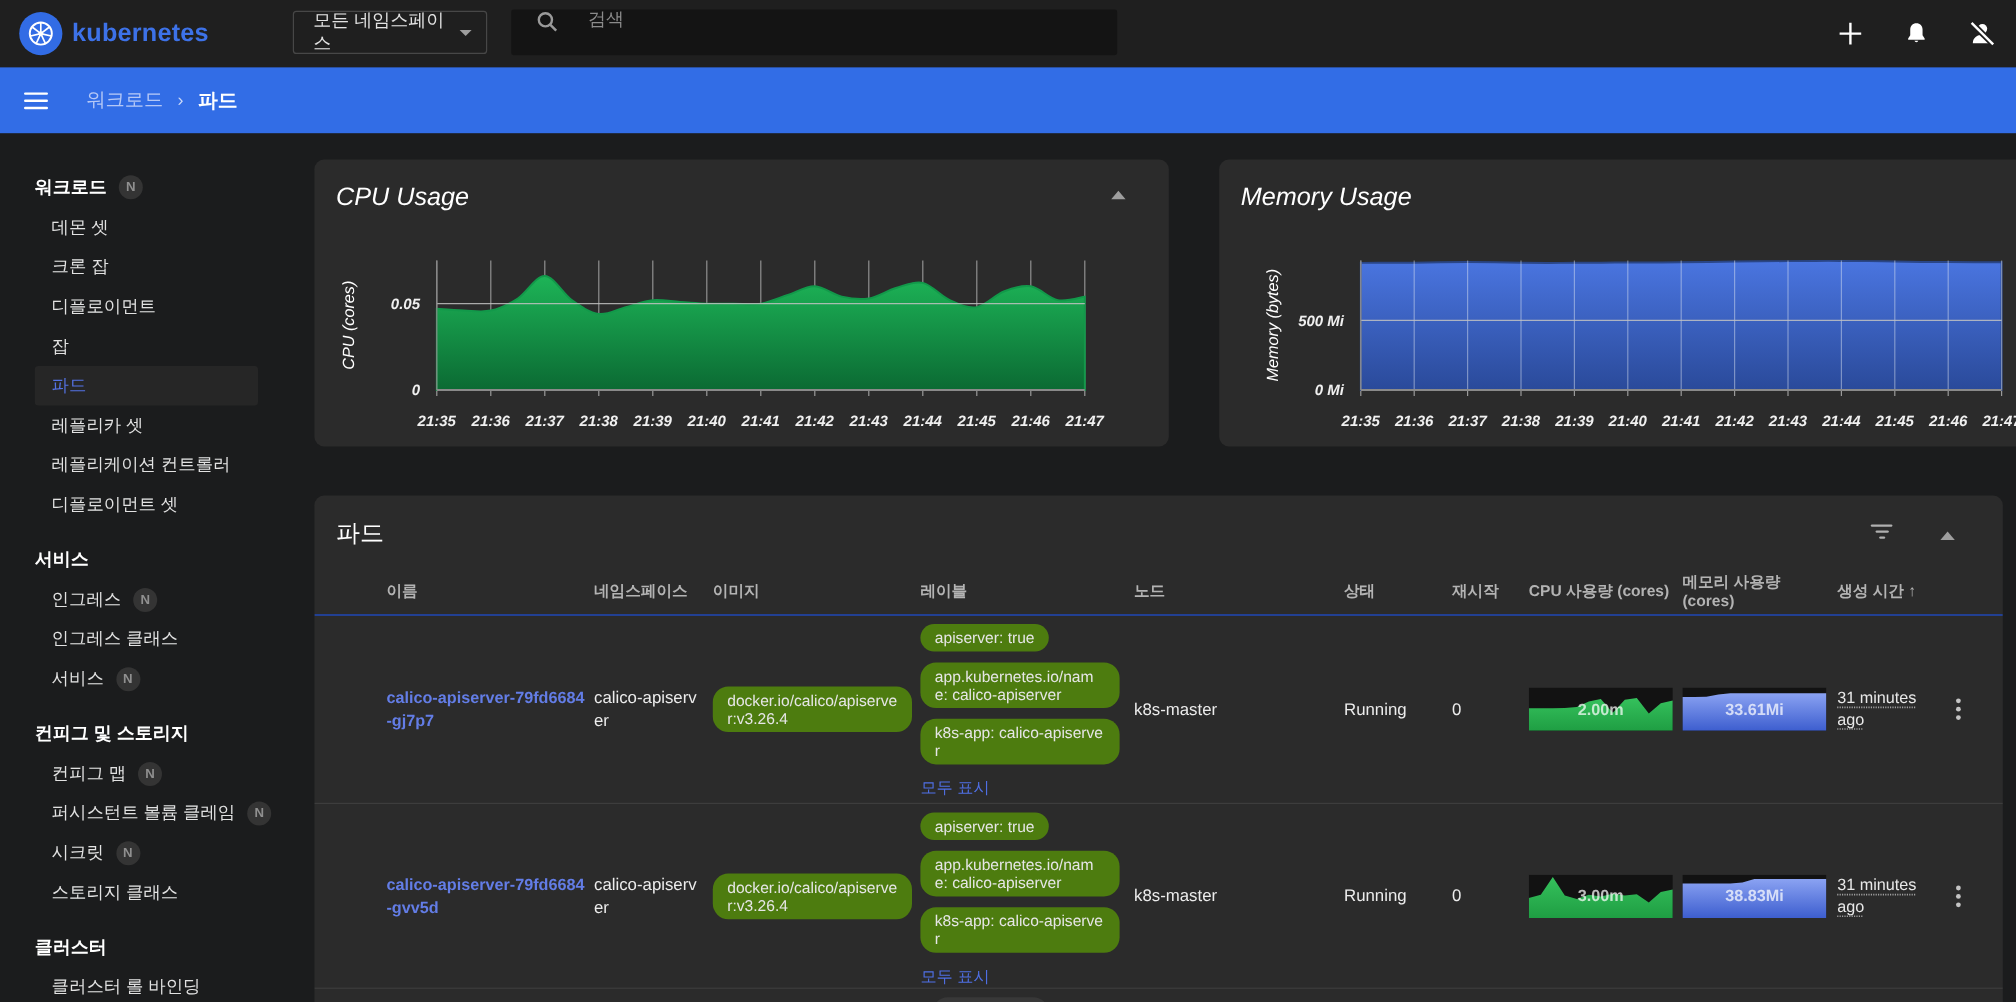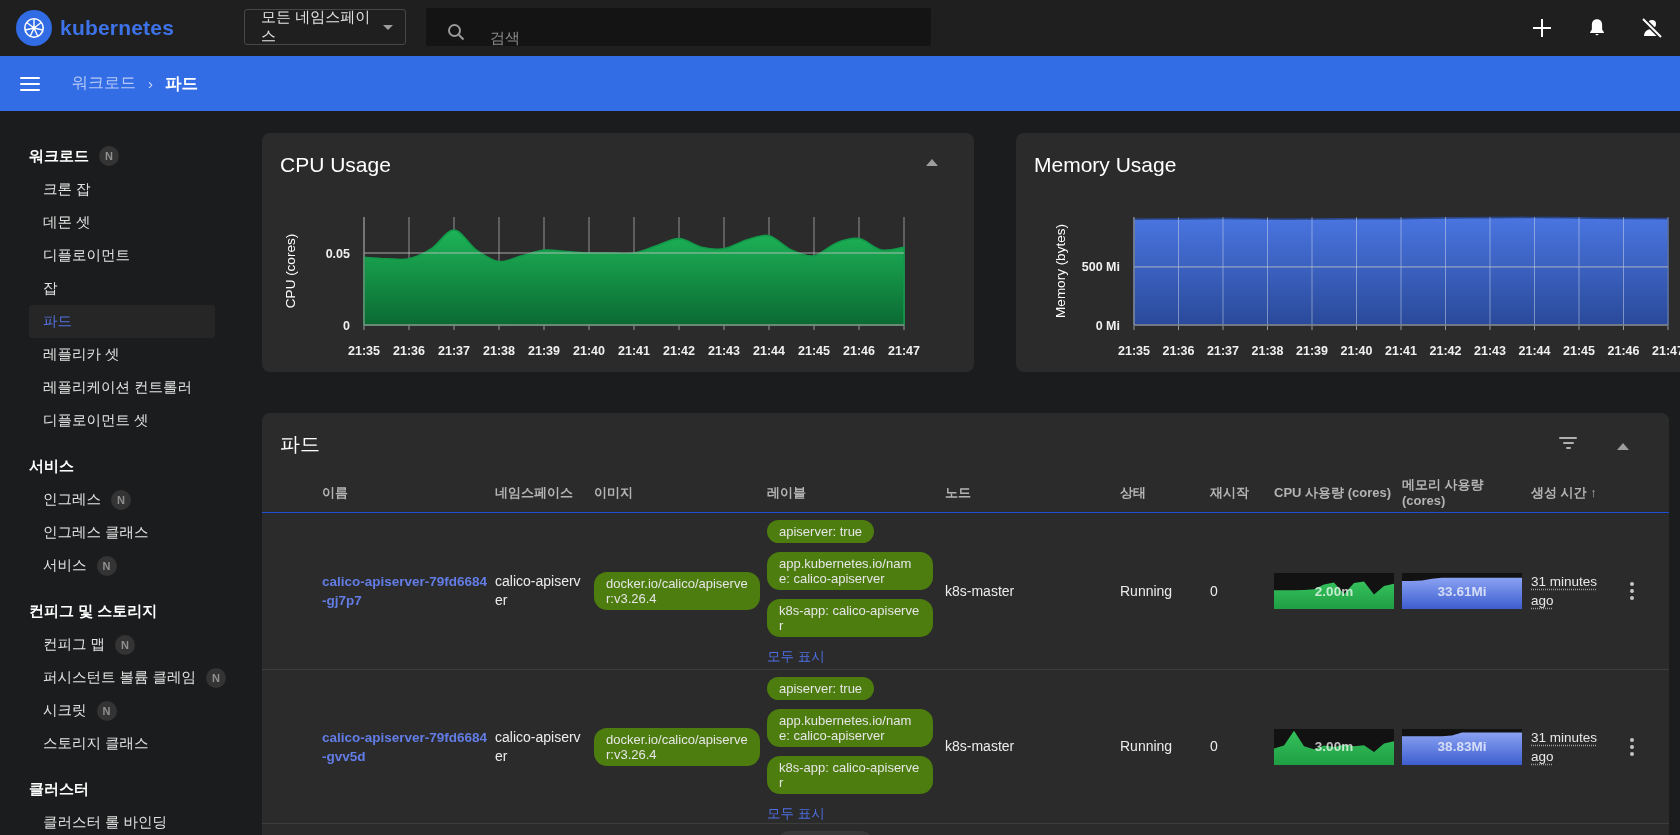--- a/index.html
+++ b/index.html
@@ -12,21 +12,21 @@
   .logo-circle { width:36px; height:36px; border-radius:50%; background:#326ce5;
     display:flex; align-items:center; justify-content:center; }
   .brand-name { color:#3d72e8; font-size:21px; font-weight:700; letter-spacing:.2px; }
   .ns-select { position:absolute; left:244px; top:9px; width:162px; height:36px;
     border:1px solid #474747; border-radius:3px; background:transparent; color:#e3e3e3;
     font-size:15px; display:flex; align-items:center; padding:0 12px 0 16px; cursor:pointer; }
   .ns-select .lbl { flex:1; text-align:left; }
   .caret-down { width:0; height:0; border-left:5px solid transparent; border-right:5px solid transparent;
     border-top:5px solid #9e9e9e; margin-left:8px; }
   .searchbox { position:absolute; left:426px; top:8px; width:505px; height:38px;
-    background:#141414; border-radius:2px; display:flex; align-items:flex-end; padding-left:20px; }
+    background:#141414; border-radius:2px; display:flex; align-items:flex-start; padding-left:20px; }
   .searchbox input { background:transparent; border:none; outline:none; color:#ddd;
     font-size:15px; margin-left:24px; width:400px; font-family:inherit; }
   .searchbox input::placeholder { color:#8b8b8b; }
   .top-actions { position:absolute; right:8px; top:0; height:56px; display:flex; align-items:center; gap:31px; padding-right:8px; }
   .icon-btn { width:24px; height:24px; display:flex; align-items:center; justify-content:center; cursor:pointer; }
 
   
   .bluebar { height:55px; background:#326de6; display:flex; align-items:center; padding-left:20px; }
   .hamburger { width:20px; display:flex; flex-direction:column; gap:4px; cursor:pointer; }
   .hamburger span { height:2px; background:#fff; border-radius:1px; }
@@ -44,21 +44,21 @@
     color:#e2e2e2; font-size:14.5px; cursor:pointer; }
   .sb-item.selected { background:#262626; border-radius:3px; margin:0 30px 0 29px;
     padding-left:14px; color:#5472e3; }
   .n-badge { display:inline-flex; width:20px; height:20px; border-radius:50%; background:#343434;
     color:#909090; font-size:11px; font-weight:700; align-items:center; justify-content:center; margin-left:10px; }
 
   main { flex:1; padding:22px 8px 0 17px; }
 
   .card { background:#2b2b2b; border-radius:8px; position:relative; }
   .charts-row { display:flex; gap:42px; }
-  .chart-card { width:712px; height:239px; }
+  .chart-card { width:712px; height:239px;font-style:italic; }
   .card-title { position:absolute; left:18px; top:20px; color:#fff; font-size:21px; }
   .collapse-arrow { position:absolute; right:36px; top:26px; width:0; height:0;
     border-left:6px solid transparent; border-right:6px solid transparent;
     border-bottom:7px solid #9e9e9e; cursor:pointer; }
 
   
   .table-card { margin-top:41px; width:1407px; height:520px; overflow:hidden; }
   .table-title-row { height:60px; position:relative; }
   .table-title { position:absolute; left:18px; top:18px; color:#fff; font-size:20px; }
   .funnel { position:absolute; right:92px; top:24px; width:18px; display:flex; flex-direction:column;
@@ -170,24 +170,24 @@
 </div>
 
 <div class="layout">
 
   <nav class="sidebar" id="sidebar">
       <div class="sb-header">
         <span>워크로드</span>
         <span class="n-badge">N</span>
       </div>
       <div class="sb-item">
+        <span>데몬 셋</span>
+      </div>
+      <div class="sb-item">
         <span>크론 잡</span>
-      </div>
-      <div class="sb-item">
-        <span>데몬 셋</span>
       </div>
       <div class="sb-item">
         <span>디플로이먼트</span>
       </div>
       <div class="sb-item">
         <span>잡</span>
       </div>
       <div class="sb-item selected">
         <span>파드</span>
       </div>

